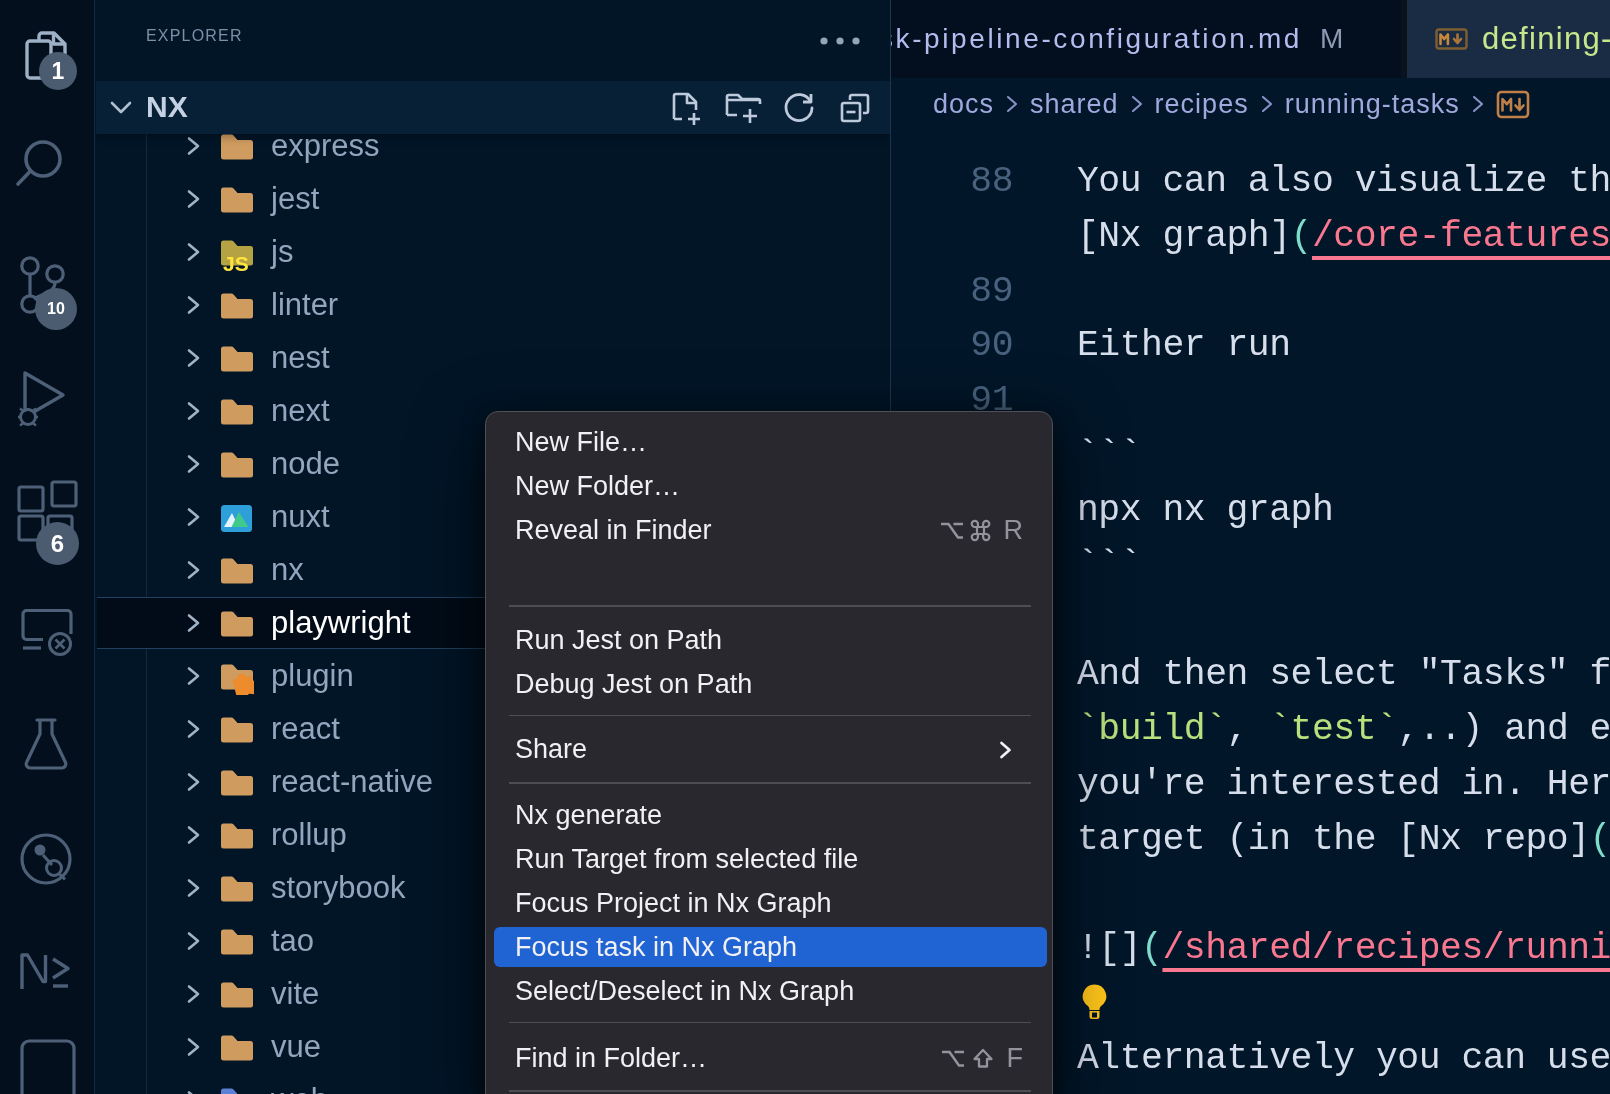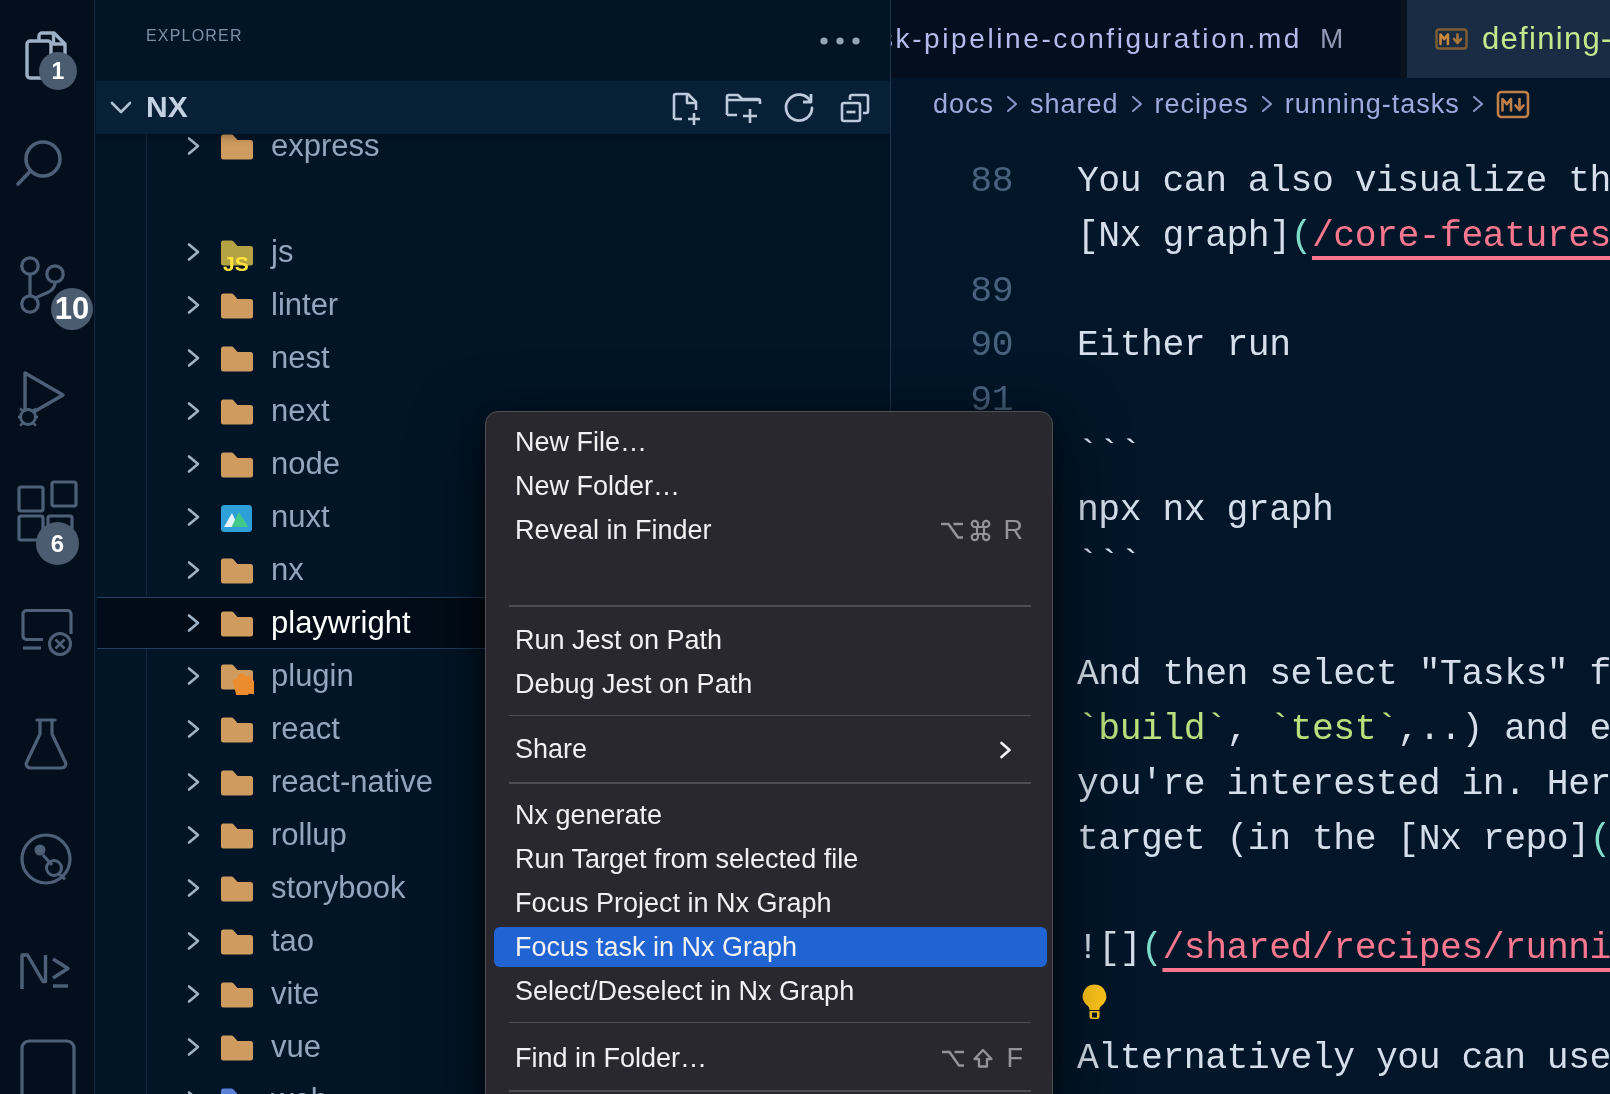--- a/index.html
+++ b/index.html
@@ -46,20 +46,30 @@
 <div class="row" style="top:119.5px;">
         <div class="chev"><svg width="22" height="22" viewBox="0 0 22 22" style="">
             <path d="M7 3.5 L16 11 L7 18.5" fill="none" stroke="#9fb3c6" stroke-width="2.6" stroke-linecap="round" stroke-linejoin="round"></path>
           </svg></div>
         <div class="ficon"><svg width="34" height="34" viewBox="0 0 34 34" style="">
             <path d="M1 26 V6 a2.5 2.5 0 0 1 2.5 -2.5 h8 a2.5 2.5 0 0 1 1.9 .8 L17.6 9 H30.5 a2.5 2.5 0 0 1 2.5 2.5 V26 a2.5 2.5 0 0 1 -2.5 2.5 H3.5 A2.5 2.5 0 0 1 1 26 z" fill="#cf9b5f"></path>
             <path d="M12.1 2.6 l5.6 6 h2.6 l-5.6 -6 z" fill="#021527"></path>
           </svg></div>
         <div class="lbl" style="">express</div>
       </div>
+<div class="row" style="top:172.5px;">
+        <div class="chev"><svg width="22" height="22" viewBox="0 0 22 22" style="">
+            <path d="M7 3.5 L16 11 L7 18.5" fill="none" stroke="#9fb3c6" stroke-width="2.6" stroke-linecap="round" stroke-linejoin="round"></path>
+          </svg></div>
+        <div class="ficon"><svg width="34" height="34" viewBox="0 0 34 34" style="">
+            <path d="M1 26 V6 a2.5 2.5 0 0 1 2.5 -2.5 h8 a2.5 2.5 0 0 1 1.9 .8 L17.6 9 H30.5 a2.5 2.5 0 0 1 2.5 2.5 V26 a2.5 2.5 0 0 1 -2.5 2.5 H3.5 A2.5 2.5 0 0 1 1 26 z" fill="#cf9b5f"></path>
+            <path d="M12.1 2.6 l5.6 6 h2.6 l-5.6 -6 z" fill="#021527"></path>
+          </svg></div>
+        <div class="lbl" style="">jest</div>
+      </div>
 <div class="row" style="top:225.5px;">
         <div class="chev"><svg width="22" height="22" viewBox="0 0 22 22" style="">
             <path d="M7 3.5 L16 11 L7 18.5" fill="none" stroke="#9fb3c6" stroke-width="2.6" stroke-linecap="round" stroke-linejoin="round"></path>
           </svg></div>
         <div class="ficon"><svg width="34" height="34" viewBox="0 0 34 34" style="">
             <path d="M1 26 V6 a2.5 2.5 0 0 1 2.5 -2.5 h8 a2.5 2.5 0 0 1 1.9 .8 L17.6 9 H30.5 a2.5 2.5 0 0 1 2.5 2.5 V26 a2.5 2.5 0 0 1 -2.5 2.5 H3.5 A2.5 2.5 0 0 1 1 26 z" fill="#b5a343"></path>
             <path d="M12.1 2.6 l5.6 6 h2.6 l-5.6 -6 z" fill="#021527"></path>
             <text x="3" y="34" font-family="Liberation Sans" font-weight="bold" font-size="21" fill="#ffe43c">JS</text>
           </svg></div>
         <div class="lbl" style="">js</div>
@@ -307,21 +317,21 @@
         </svg></div>
 <div class="aicon" style="top:940px;"><svg width="64" height="64" viewBox="0 0 64 64" style="">
           <path d="M7 49 V15 h5.5 L28 41.5 h2.5 V15" fill="none" stroke="#4d6078" stroke-width="3.4" stroke-linejoin="round"></path>
           <path d="M38 19 l15 9.5 -15 9.5" fill="none" stroke="#4d6078" stroke-width="3.4" stroke-linejoin="round"></path>
           <path d="M38 46 h15" stroke="#4d6078" stroke-width="3.4"></path>
         </svg></div>
 <div class="aicon" style="top:1038px;"><svg width="64" height="64" viewBox="0 0 64 64" style="">
           <rect x="7" y="3" width="52" height="60" rx="7" fill="none" stroke="#4d6078" stroke-width="3.2"></rect>
         </svg></div>
 <div class="badge" style="left:39px;top:52px;width:38px;height:38px;line-height:38px;font-size:23px;">1</div>
-<div class="badge" style="left:51px;top:288px;width:42px;height:42px;line-height:42px;font-size:31px;">10</div>
+<div class="badge" style="left:35px;top:288px;width:42px;height:42px;line-height:42px;font-size:16px;">10</div>
 <div class="badge" style="left:36px;top:522px;width:43px;height:43px;line-height:43px;font-size:24px;">6</div>
   </div>
   <div class="abs" id="editor">
     <div id="tabbar">
         <div style="position:absolute;left:-12px;top:0;height:78px;line-height:78px;font-size:28px;letter-spacing:2.6px;color:#b4bcee;white-space:nowrap;">sk-pipeline-configuration.md<span style="color:#8e99b3;margin-left:18px;">M</span></div>
         <div style="position:absolute;left:510px;top:0;width:6px;height:78px;background:#0a121d;"></div>
         <div id="tab2">
           <div style="position:absolute;left:28px;top:28px;"><svg width="33" height="22" viewBox="0 0 33 22" style="">
               <rect x="1.5" y="1.5" width="30" height="19" rx="2.5" fill="none" stroke="#7f5e31" stroke-width="2.4"></rect>
               <path d="M5.5 16 V6.5 l3.7 4.5 L12.9 6.5 V16" fill="none" stroke="#c8883c" stroke-width="2.6" stroke-linejoin="round" stroke-linecap="round"></path>

